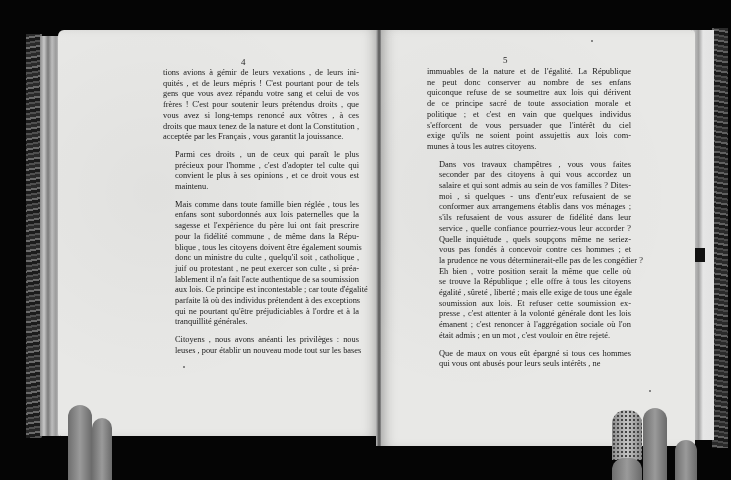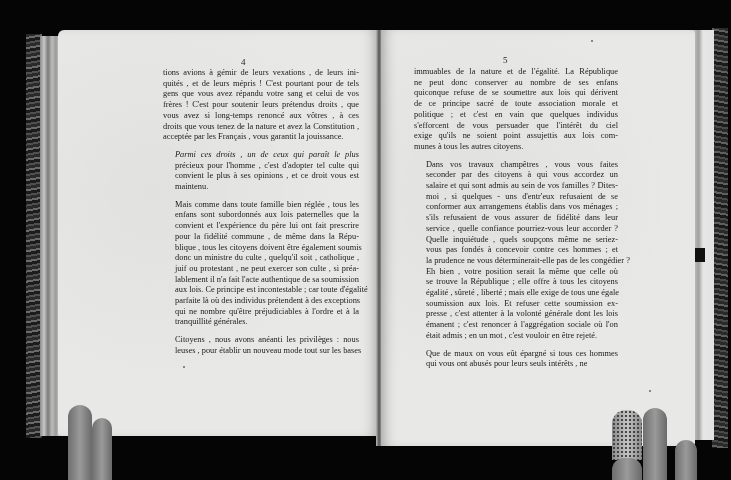--- a/index.html
+++ b/index.html
@@ -63,57 +63,57 @@
 
   <div class="page page-left">
     <div class="pagenum" style="left:183px; top:27px;">4</div>
     <div class="text-block" id="left-text" style="left:105px; top:38px; width:212px;">
         <p class="cont">
           <span class="line">tions avions à gémir de leurs vexations , de leurs ini-</span>
           <span class="line">quités , et de leurs mépris ! C'est pourtant pour de tels</span>
           <span class="line">gens que vous avez répandu votre sang et celui de vos</span>
           <span class="line">frères ! C'est pour soutenir leurs prétendus droits , que</span>
           <span class="line">vous avez si long-temps renoncé aux vôtres , à ces</span>
-          <span class="line">droits que vous tenez de la nature et avez la Constitution ,</span>
+          <span class="line">droits que maux tenez de la nature et dont la Constitution ,</span>
           <span class="line last">acceptée par les Français , vous garantit la jouissance.</span>
         </p>
         <p>
-          <span class="line" style="text-indent: 12px; font-style: italic;">Parmi ces droits , un de ceux qui paraît le plus</span>
+          <span class="line" style="text-indent: 12px;">Parmi ces droits , un de ceux qui paraît le plus</span>
           <span class="line">précieux pour l'homme , c'est d'adopter tel culte qui</span>
           <span class="line">convient le plus à ses opinions , et ce droit vous est</span>
           <span class="line last">maintenu.</span>
         </p>
         <p>
           <span class="line" style="text-indent: 12px;">Mais comme dans toute famille bien réglée , tous les</span>
           <span class="line">enfans sont subordonnés aux lois paternelles que la</span>
-          <span class="line">convient et l'expérience du père lui ont fait prescrire</span>
+          <span class="line">sagesse et l'expérience du père lui ont fait prescrire</span>
           <span class="line">pour la fidélité commune , de même dans la Répu-</span>
           <span class="line">blique , tous les citoyens doivent être également soumis</span>
           <span class="line">donc un ministre du culte , quelqu'il soit , catholique ,</span>
           <span class="line">juif ou protestant , ne peut exercer son culte , si préa-</span>
           <span class="line">lablement il n'a fait l'acte authentique de sa soumission</span>
           <span class="line">aux lois. Ce principe est incontestable ; car toute d'égalité</span>
           <span class="line">parfaite là où des individus prétendent à des exceptions</span>
-          <span class="line">qui ne nombre qu'être préjudiciables à l'ordre et à la</span>
+          <span class="line">qui ne pourtant qu'être préjudiciables à l'ordre et à la</span>
           <span class="line last">tranquillité générales.</span>
         </p>
         <p>
           <span class="line" style="text-indent: 12px;">Citoyens , nous avons anéanti les privilèges : nous</span>
           <span class="line last">leuses , pour établir un nouveau mode tout sur les bases</span>
         </p>
       </div>
     <span class="spot" style="left:263px; top:308px;"></span>
     <span class="spot" style="left:125px; top:336px;"></span>
   </div>
 
   <div class="gutter"></div>
 
   <div class="page page-right">
     <div class="pagenum" style="left:122px; top:25px;">5</div>
-    <div class="text-block" id="right-text" style="left:33px; top:37px; width:220px;">
+    <div class="text-block" id="right-text" style="left:46px; top:37px; width:220px;">
         <p class="cont">
           <span class="line">immuables de la nature et de l'égalité. La République</span>
           <span class="line">ne peut donc conserver au nombre de ses enfans</span>
           <span class="line">quiconque refuse de se soumettre aux lois qui dérivent</span>
           <span class="line">de ce principe sacré de toute association morale et</span>
           <span class="line">politique ; et c'est en vain que quelques individus</span>
           <span class="line">s'efforcent de vous persuader que l'intérêt du ciel</span>
           <span class="line">exige qu'ils ne soient point assujettis aux lois com-</span>
           <span class="line last">munes à tous les autres citoyens.</span>
         </p>

